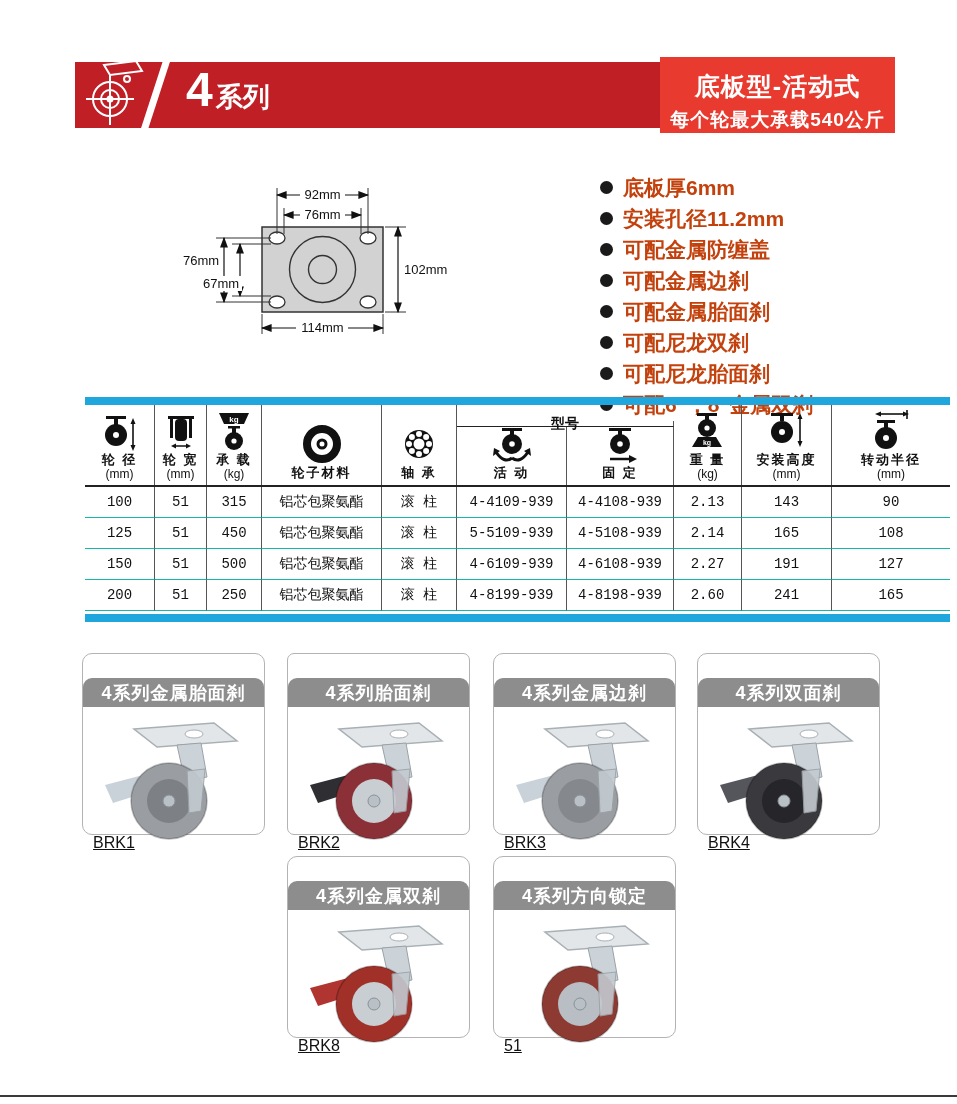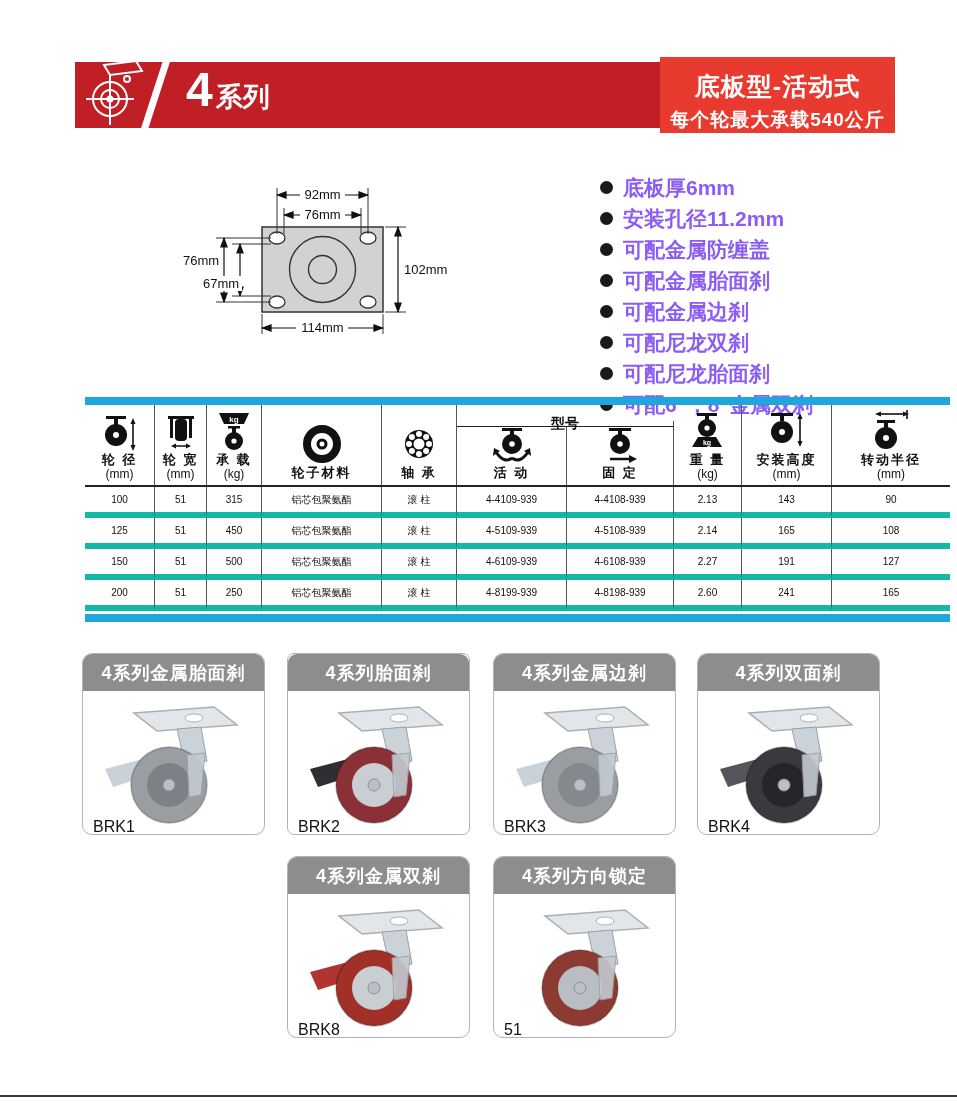--- a/index.html
+++ b/index.html
@@ -13,21 +13,21 @@
   .hbadge .t1{font-size:25px;font-weight:bold;letter-spacing:1px;}
   .hbadge .t2{font-size:19px;font-weight:600;margin-top:4px;letter-spacing:1px;}
   .hlogo{position:absolute;left:84px;top:55px;}
   .hslash{position:absolute;left:152px;top:52px;width:7px;height:86px;background:#fff;transform:rotate(18deg);}
   .htitle{position:absolute;left:186px;top:66px;color:#fff;font-weight:bold;display:flex;align-items:baseline;}
   .htitle .num{font-size:48px;line-height:1;}
   .htitle .suf{font-size:27px;margin-left:3px;}
 
   
   .features{position:absolute;left:600px;top:172px;width:345px;}
-  .feat{display:flex;align-items:center;height:31px;font-size:21px;font-weight:600;color:#8b5cf6;}
+  .feat{display:flex;align-items:center;height:31px;font-size:21px;font-weight:600;color:#c2410c;}
   .feat .dot{width:13px;height:13px;border-radius:50%;background:#1a1a1a;margin-right:10px;flex:0 0 13px;}
 
   
   .diagram{position:absolute;left:178px;top:168px;}
   .diagram text{font-size:13px;fill:#111;font-family:"Liberation Sans",sans-serif;}
 
   
   .tablewrap{position:absolute;left:85px;top:397px;width:865px;}
   .bluebar{height:8px;background:#1fa6dd;}
   .thead{display:grid;grid-template-columns:70px 52px 55px 120px 75px 110px 107px 68px 90px 118px;
@@ -39,33 +39,33 @@
   .c6{grid-column:6}.c7{grid-column:7}.c8{grid-column:8}.c9{grid-column:9}.c10{grid-column:10}
   .c10{border-right:none;}
   .thgroup{grid-column:6/8;grid-row:1;display:flex;align-items:center;justify-content:center;
            font-size:14px;font-weight:bold;border-right:1px solid #555;border-bottom:1px solid #222;margin-top:16px;}
   .thsub{grid-row:2;}
   .colicon{flex:1;display:flex;align-items:center;justify-content:center;}
   .collabel{font-size:13px;font-weight:bold;letter-spacing:2px;line-height:1.15;}
   .colunit{font-size:12px;font-weight:normal;letter-spacing:0;line-height:1.1;}
   .tbody{display:grid;grid-template-columns:70px 52px 55px 120px 75px 110px 107px 68px 90px 118px;
          grid-auto-rows:31px;}
-  .td{display:flex;align-items:center;justify-content:center;font-size:10px;
-      border-right:1px solid #555;border-bottom:6px solid #14b8a6;}
+  .td{display:flex;align-items:center;justify-content:center;font-size:14px;
+      border-right:1px solid #555;border-bottom:1px solid #14b8a6;font-family:Liberation Mono, monospace;}
   .td:nth-child(10n){border-right:none;}
   .tgap{height:3px;}
 
   
   .card{position:absolute;width:183px;height:182px;border:1px solid #b3b3b3;border-radius:10px;
         background:#fff;box-sizing:border-box;}
-  .cardhead{height:37px;background:#8d8d8d;border-radius:9px 9px 0 0;display:flex;align-items:center;
-            justify-content:center;color:#fff;font-size:18px;font-weight:bold;letter-spacing:1px;}
+  .cardhead{height:29px;background:#8d8d8d;border-radius:9px 9px 0 0;display:flex;align-items:center;
+            justify-content:center;color:#fff;font-size:18px;font-weight:bold;letter-spacing:1px;margin-top:24px;}
   .cardbody{position:relative;height:151px;}
   .cardbody svg{position:absolute;left:16px;top:8px;}
-  .cardcode{position:absolute;left:10px;bottom:6px;font-size:16px;color:#111;}
+  .cardcode{position:absolute;left:10px;bottom:6px;font-size:16px;color:#111;text-decoration:underline;}
 
   
   .footrule{position:absolute;left:0;top:1095px;width:957px;height:2px;background:#3a3a3a;}
 </style>
 </head>
 <body>
 
 <div id="page">
 
   <div class="hbar"></div>
@@ -160,25 +160,25 @@
     <div class="feat">
         <span class="dot"></span>
         <span>安装孔径11.2mm</span>
       </div>
     <div class="feat">
         <span class="dot"></span>
         <span>可配金属防缠盖</span>
       </div>
     <div class="feat">
         <span class="dot"></span>
+        <span>可配金属边刹</span>
+      </div>
+    <div class="feat">
+        <span class="dot"></span>
         <span>可配金属胎面刹</span>
-      </div>
-    <div class="feat">
-        <span class="dot"></span>
-        <span>可配金属边刹</span>
       </div>
     <div class="feat">
         <span class="dot"></span>
         <span>可配尼龙双刹</span>
       </div>
     <div class="feat">
         <span class="dot"></span>
         <span>可配尼龙胎面刹</span>
       </div>
     <div class="feat">
@@ -356,21 +356,21 @@
       <div class="td">4-4108-939</div>
       <div class="td">2.13</div>
       <div class="td">143</div>
       <div class="td">90</div>
 
       <div class="td">125</div>
       <div class="td">51</div>
       <div class="td">450</div>
       <div class="td">铝芯包聚氨酯</div>
       <div class="td">滚 柱</div>
-      <div class="td">4-5109-939</div>
+      <div class="td">5-5109-939</div>
       <div class="td">4-5108-939</div>
       <div class="td">2.14</div>
       <div class="td">165</div>
       <div class="td">108</div>
 
       <div class="td">150</div>
       <div class="td">51</div>
       <div class="td">500</div>
       <div class="td">铝芯包聚氨酯</div>
       <div class="td">滚 柱</div>

